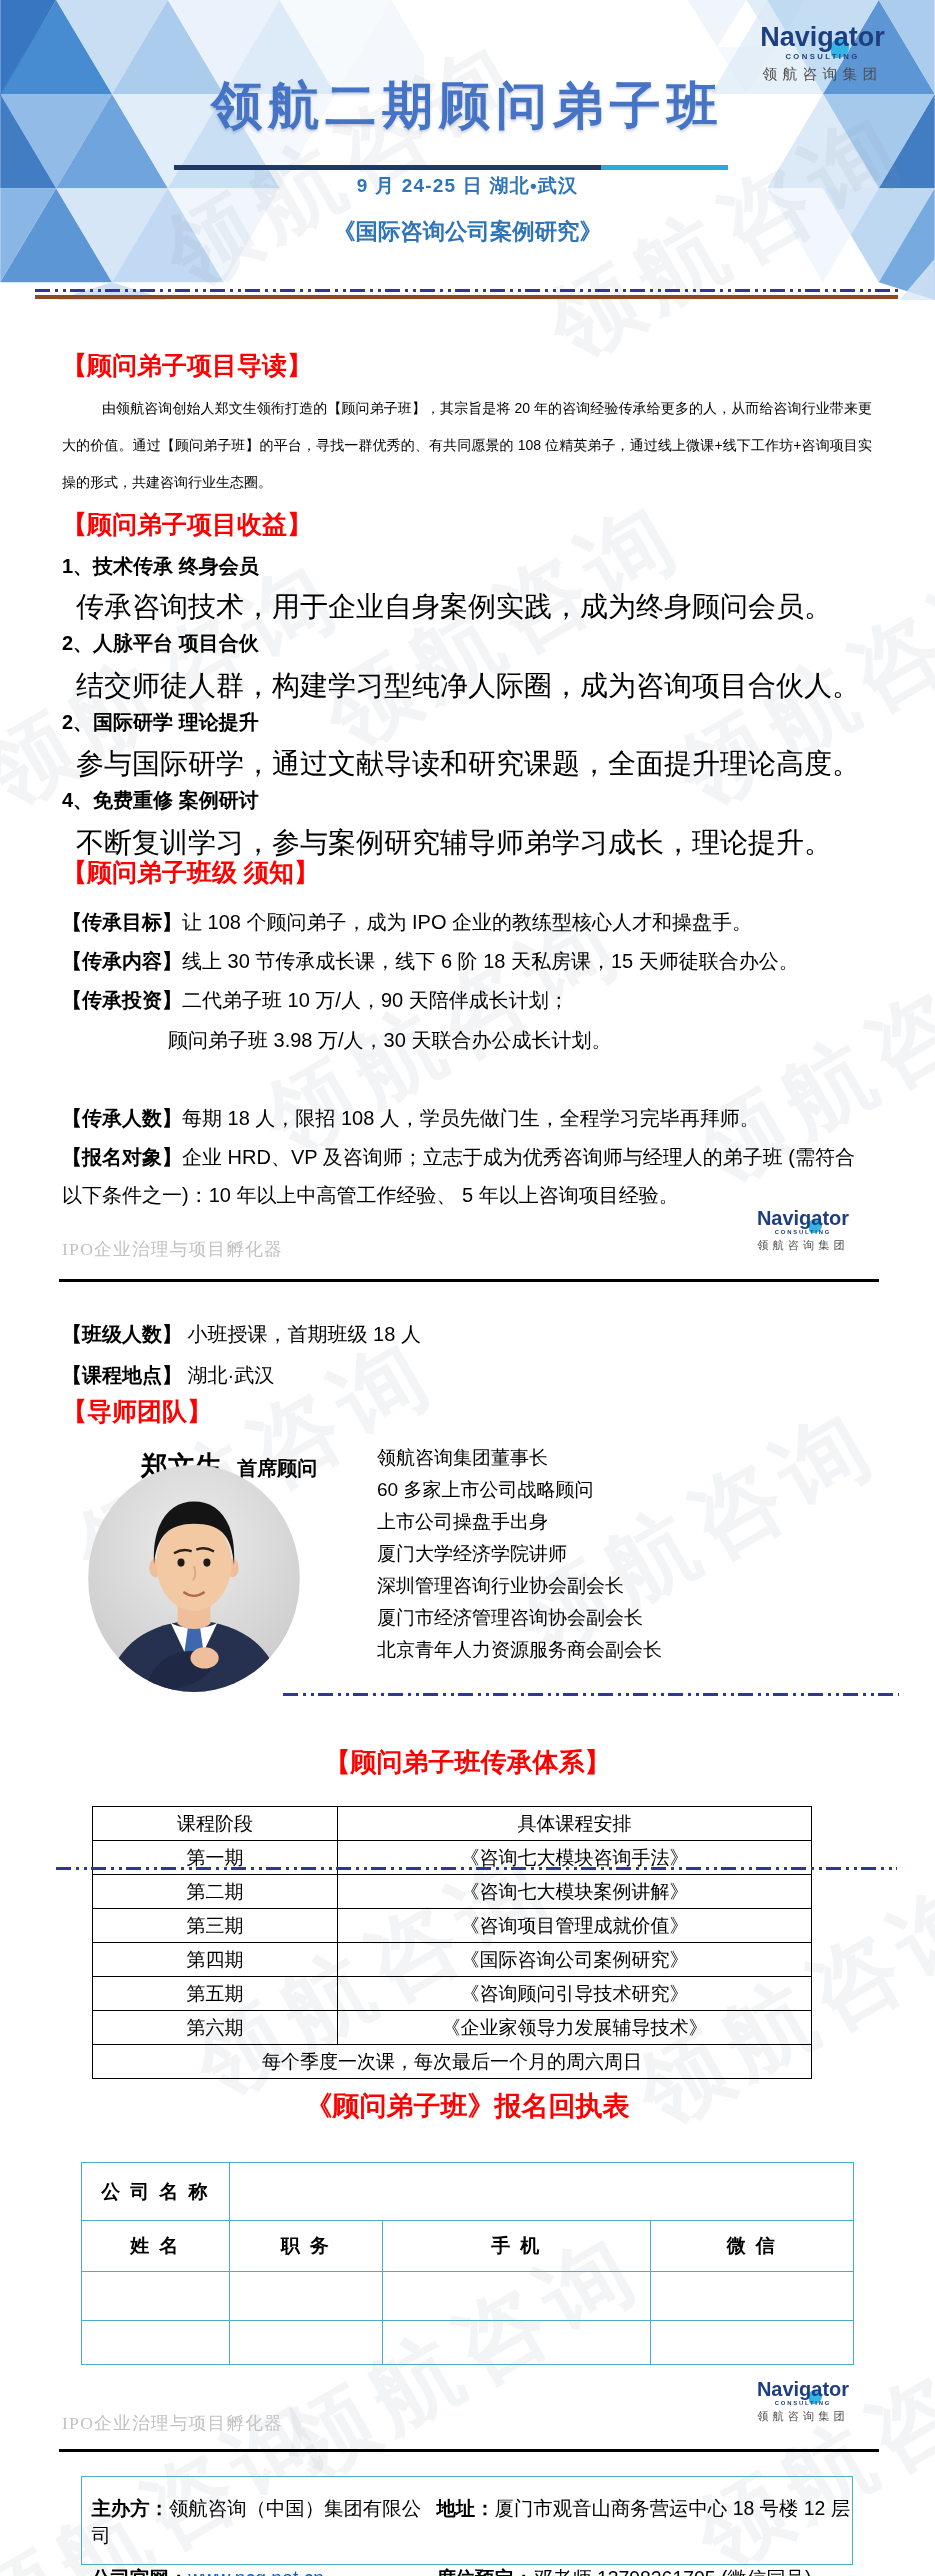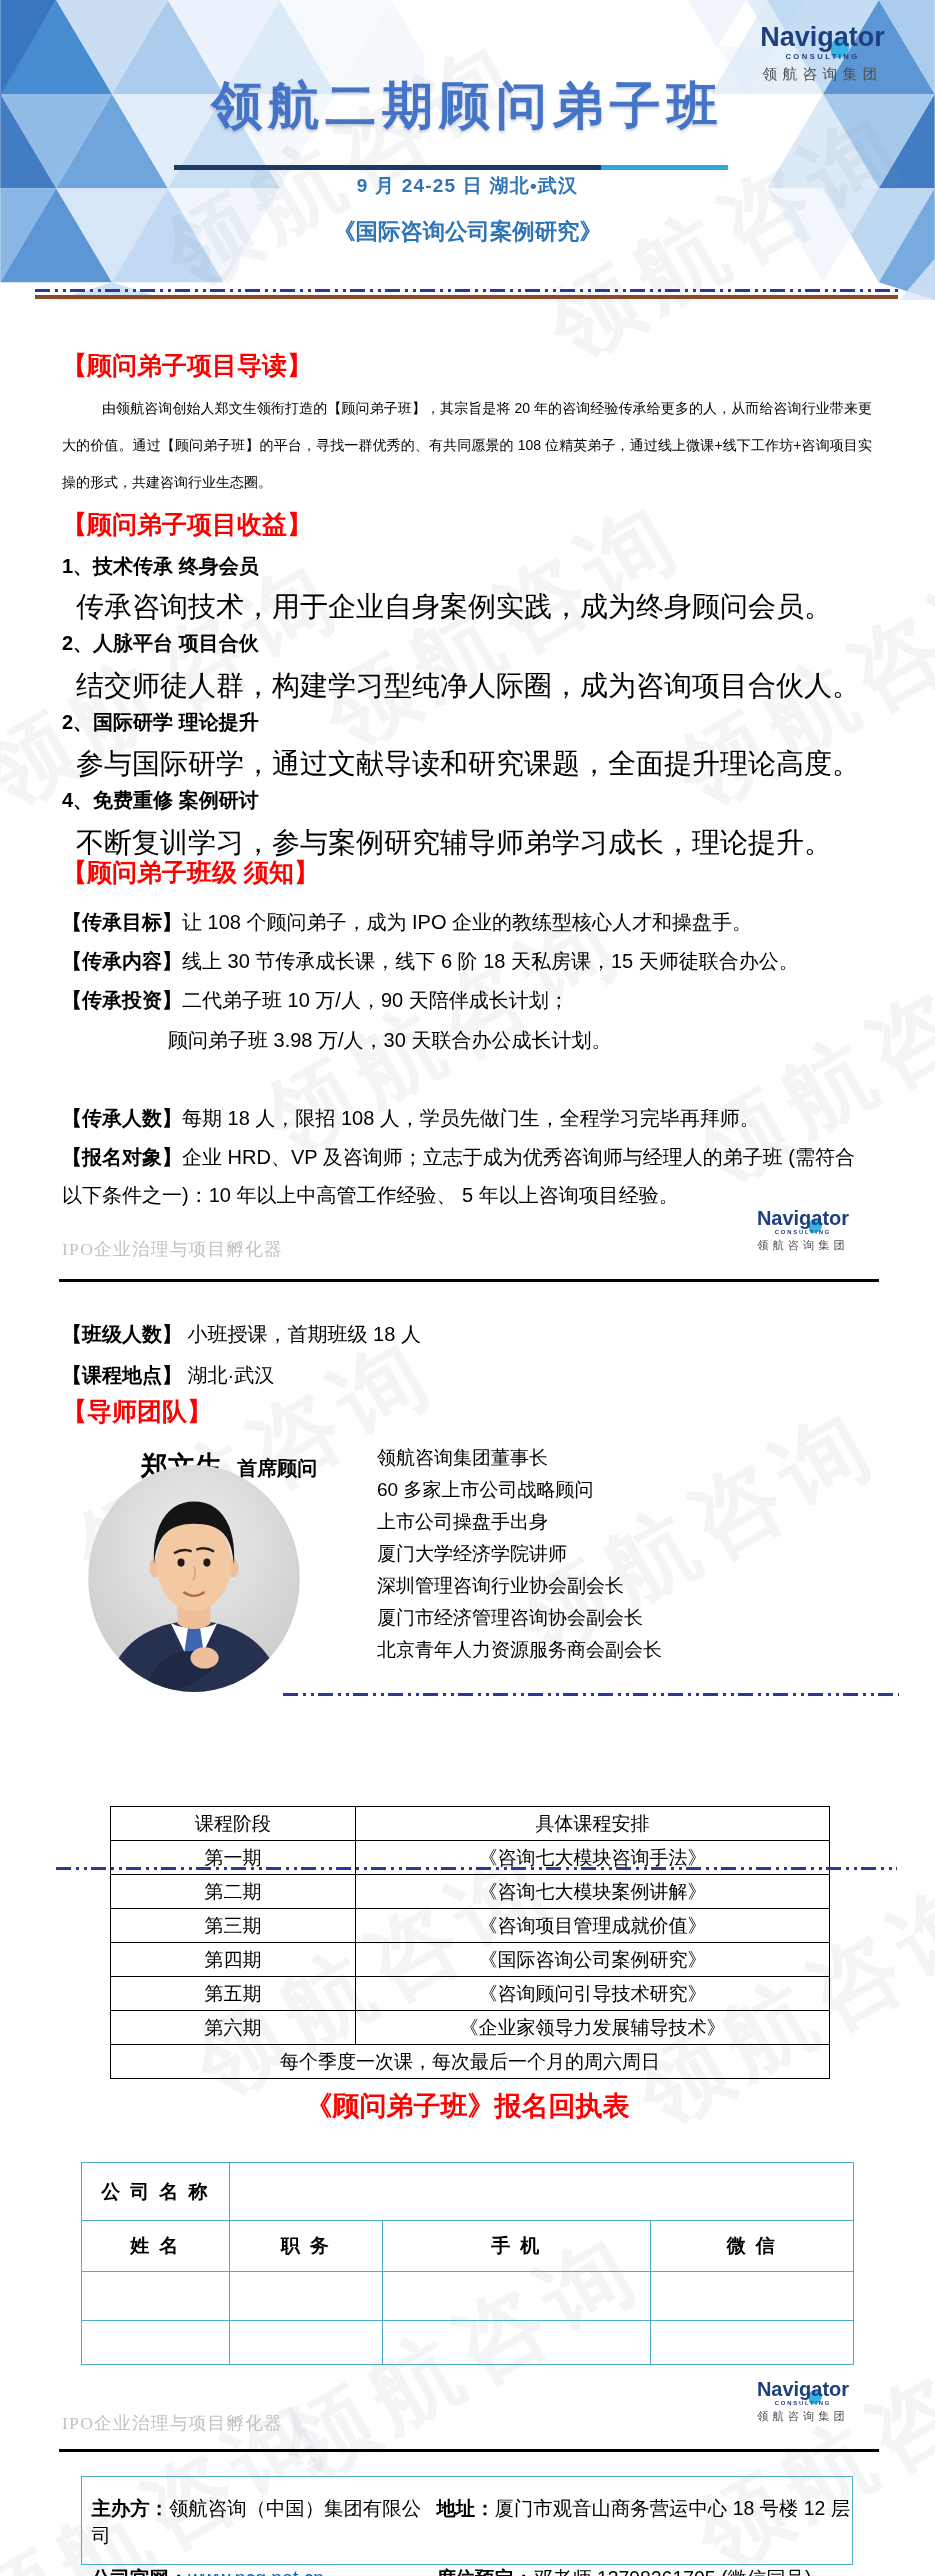--- a/index.html
+++ b/index.html
@@ -59,21 +59,21 @@
   .mentor-name-row{left:141px;z-index:2;white-space:nowrap;}
   .mentor-name{font-size:27px;font-weight:800;}
   .mentor-title{font-size:20px;font-weight:800;margin-left:15.3px;}
   .cred-list{left:377px;z-index:2;font-size:19px;line-height:32px;list-style:none;margin:0;padding:0;}
   .photo{left:88px;top:1465px;z-index:2;}
 
   
   .center-head{left:0;width:100%;text-align:center;font-size:26px;font-weight:800;color:#ff0000;z-index:2;}
 
   
-  .course-table{left:110px;top:1806px;z-index:2;}
+  .course-table{left:92px;top:1806px;z-index:2;}
   .course-table table{border-collapse:collapse;width:719px;table-layout:fixed;}
   .course-table td{border:1.2px solid #000;text-align:center;font-size:19px;padding:0;}
   .course-table tr{height:34px;}
   .course-table tr.hdr{height:34px;}
 
   
   .form-title{top:2088px;font-size:27px;}
   .form-table{left:81px;top:2162px;z-index:2;}
   .form-table table{border-collapse:collapse;width:773px;table-layout:fixed;}
   .form-table td{border:1.8px solid #4bacc6;text-align:center;font-size:19px;font-weight:800;letter-spacing:2.4px;}
@@ -230,20 +230,21 @@
     <li>领航咨询集团董事长</li>
     <li>60 多家上市公司战略顾问</li>
     <li>上市公司操盘手出身</li>
     <li>厦门大学经济学院讲师</li>
     <li>深圳管理咨询行业协会副会长</li>
     <li>厦门市经济管理咨询协会副会长</li>
     <li>北京青年人力资源服务商会副会长</li>
   </ul>
   <div class="abs dashdot" style="top:1693px;left:283px;width:616px;"></div>
 
+  <div class="abs center-head" style="top:1745px;">【顾问弟子班传承体系】</div>
   <div class="abs course-table">
     <table>
       <colgroup>
           <col style="width:245px;">
           <col style="width:474px;">
         </colgroup>
       <tbody>
           <tr class="hdr">
         <td>课程阶段</td>
         <td>具体课程安排</td>

